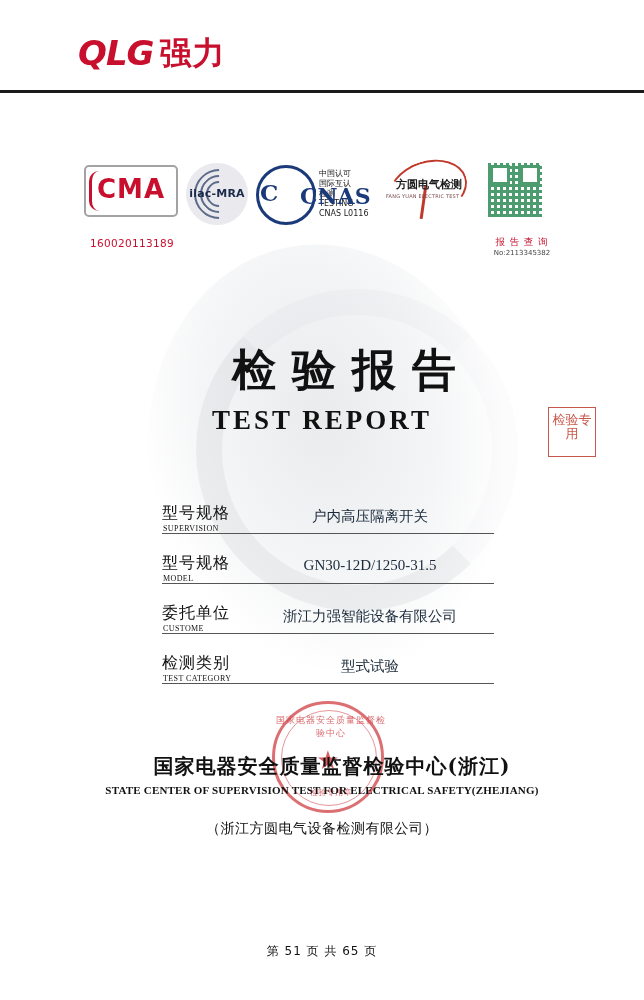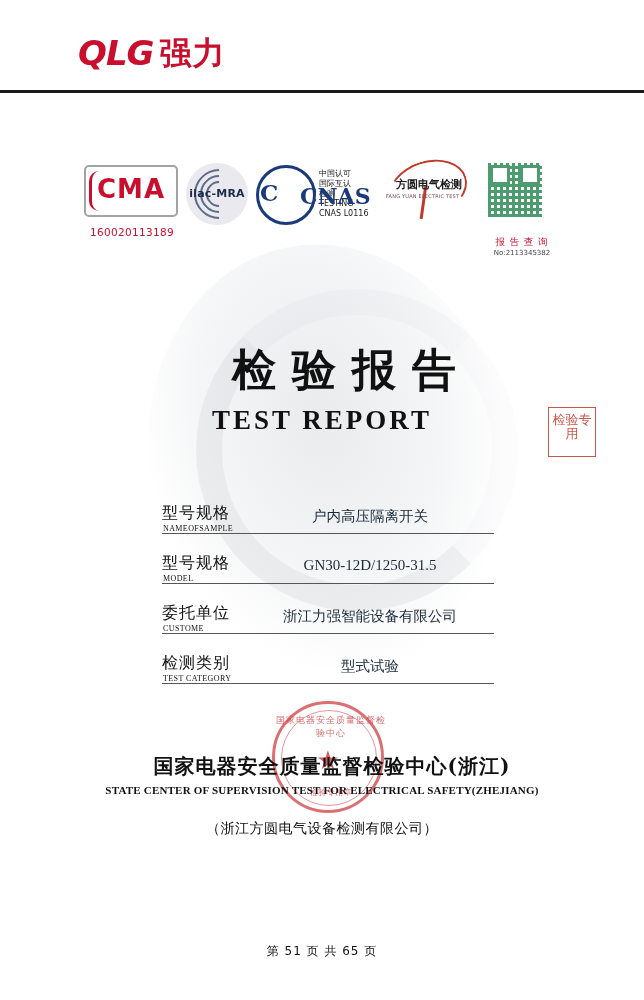--- a/index.html
+++ b/index.html
@@ -125,21 +125,21 @@
   }
   .cma-box .cma-hook {
     position: absolute;
     left: 3px; top: 4px;
     width: 18px; height: 40px;
     border-left: 3px solid #c8102e;
     border-top-left-radius: 10px;
     border-bottom-left-radius: 10px;
   }
   .cma-num {
-    margin-top: 9px;
+    margin-top: 20px;
     text-align: center;
     color: #c8102e;
     font-family: "DejaVu Sans", sans-serif;
     font-size: 10.5px;
     letter-spacing: 0.3px;
   }
 
   
   .ilac { left: 186px; top: 12px; }
   .ilac-badge {
@@ -552,21 +552,21 @@
   </div>
 
   <div class="title-cn">检验报告</div>
   <div class="title-en">TEST REPORT</div>
   <div class="title-seal">检验专用</div>
 
   <div class="fields">
 
     <div class="field-row">
       <span class="field-label-cn">型号规格</span>
-      <span class="field-label-en">NAMEOFSAMPLE</span>
+      <span class="field-label-en">SUPERVISION</span>
       <span class="field-value">户内高压隔离开关</span>
       <div class="field-line"></div>
     </div>
 
     <div class="field-row">
       <span class="field-label-cn">型号规格</span>
       <span class="field-label-en">MODEL</span>
       <span class="field-value latin">GN30-12D/1250-31.5</span>
       <div class="field-line"></div>
     </div>

